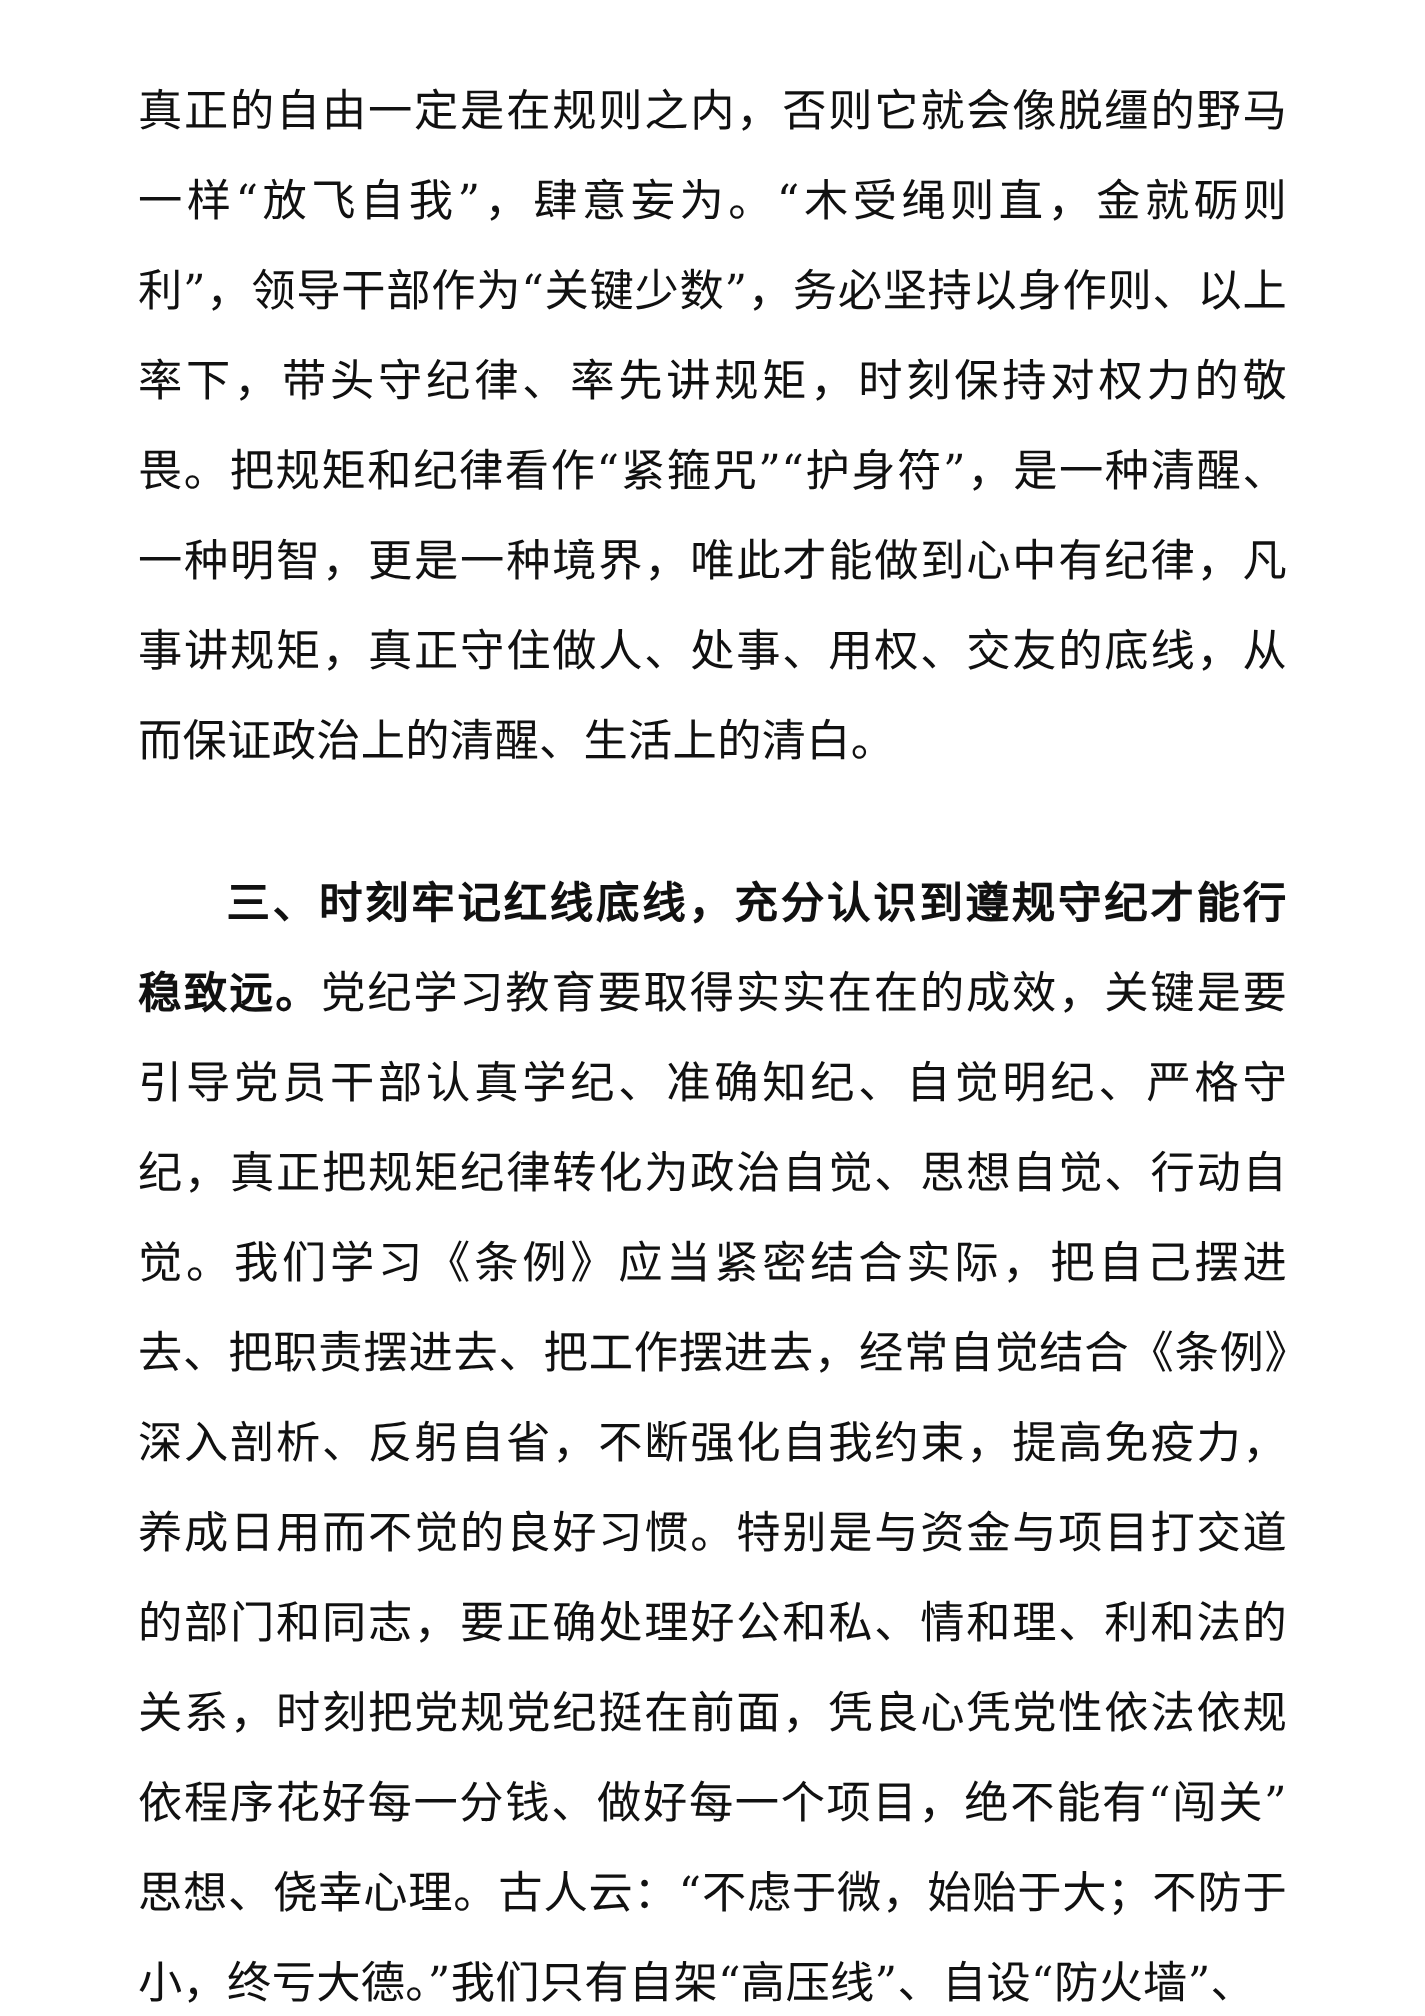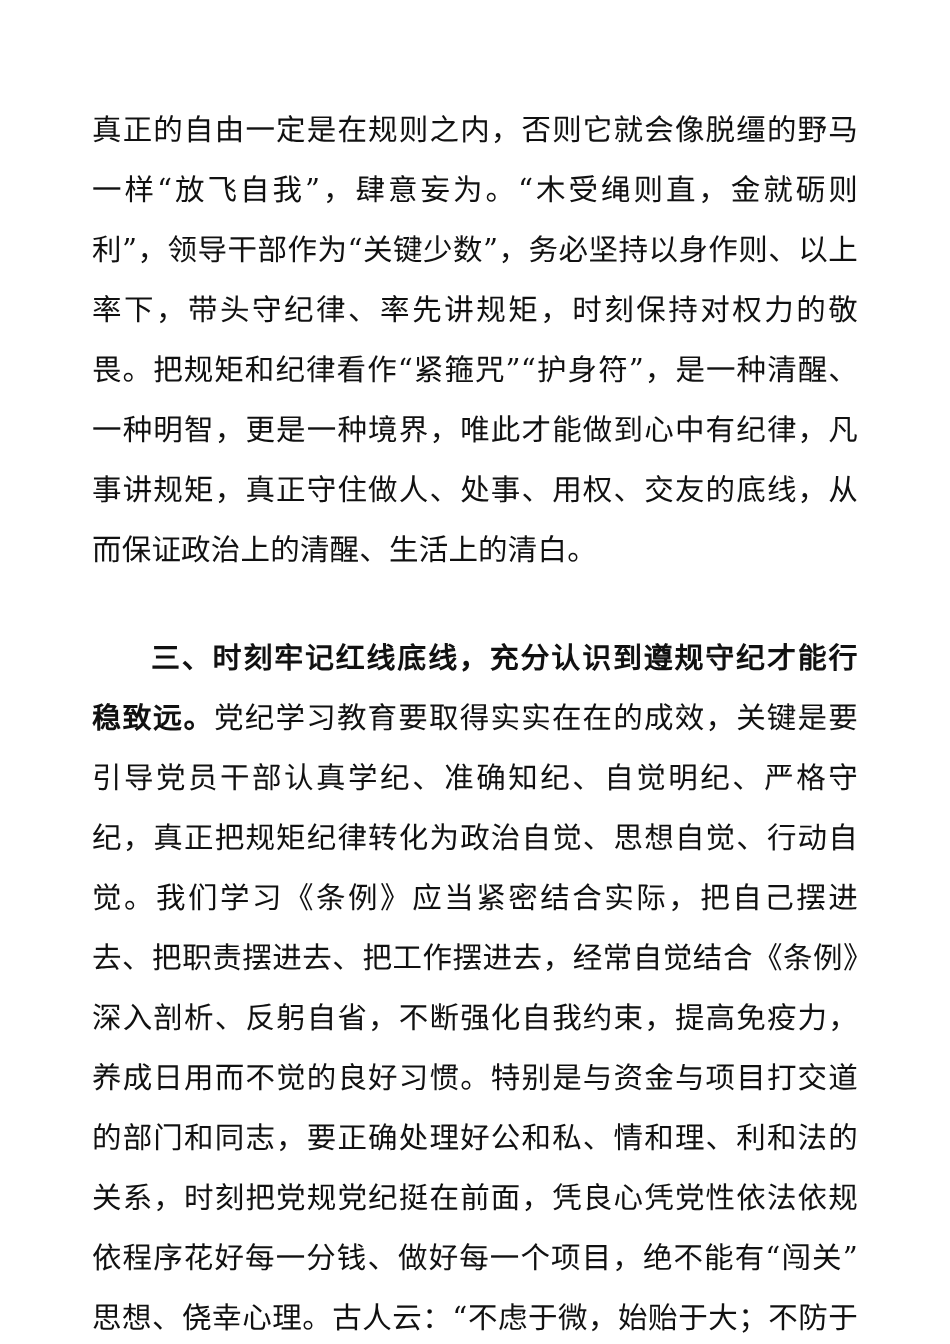--- a/index.html
+++ b/index.html
@@ -13,21 +13,21 @@
     overflow: hidden;
     font-family: "DejaVu Serif", "Liberation Serif", serif;
     color: #111111;
   }
   .page {
     position: relative;
     width: 950px;
     height: 1344px;
     background: #ffffff;
     box-sizing: border-box;
-    padding: 100px 92px 40px 92px;
+    padding: 44px 92px 40px 92px;
   }
   .doc-body {
     font-size: 29.5px;
     line-height: 60px;
     text-align: justify;
     text-justify: inter-ideograph;
     letter-spacing: 0.2px;
     color: #111111;
   }
   .para {

